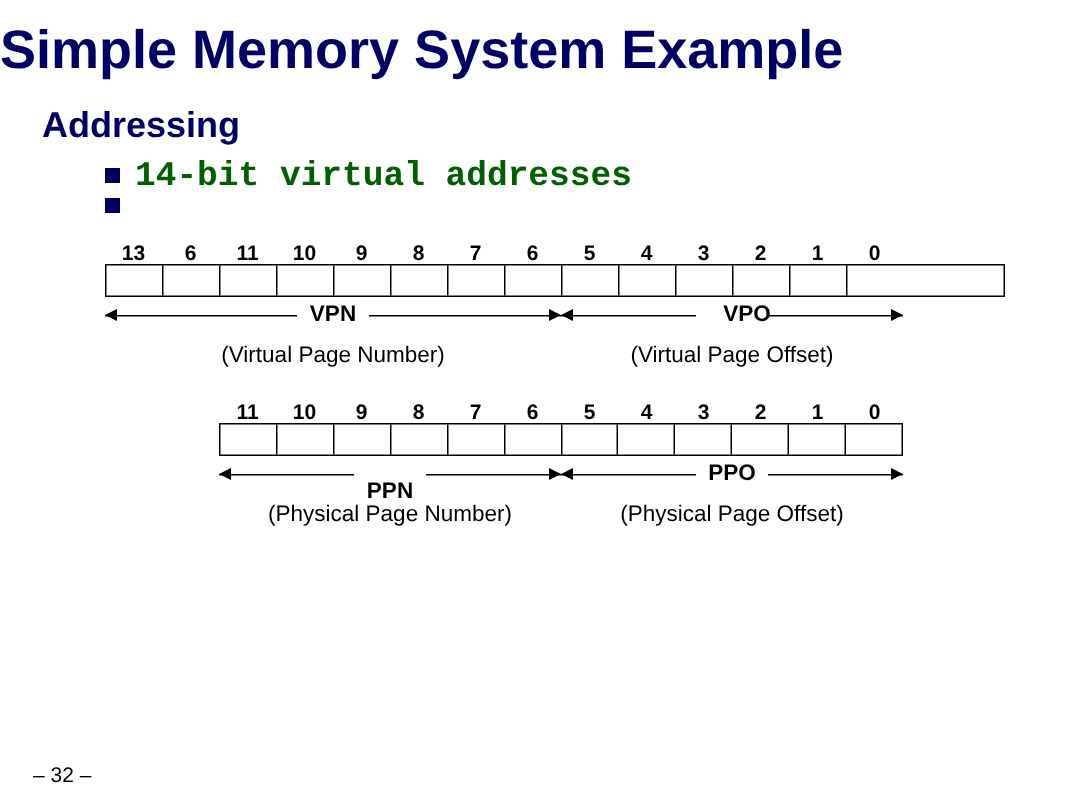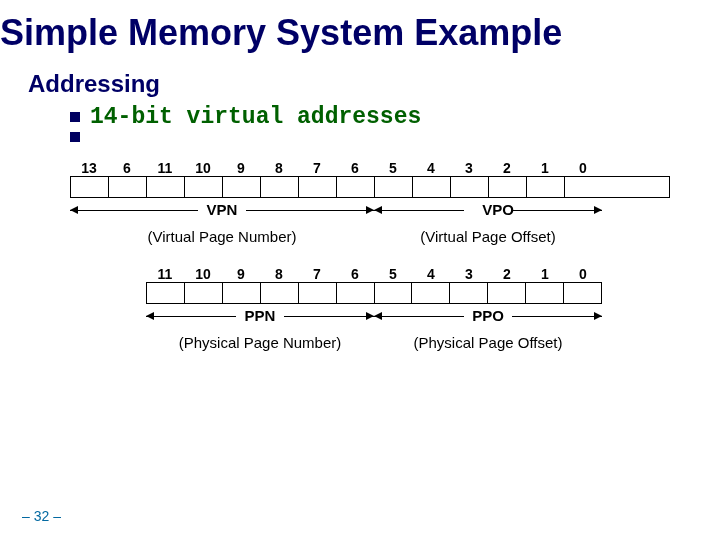--- a/index.html
+++ b/index.html
@@ -99,21 +99,21 @@
     font-size: 15px;
     text-align: center;
     position: absolute;
   }
   .slide-num {
     position: absolute;
     bottom: 16px;
     left: 22px;
     font-family: Arial, sans-serif;
     font-size: 14px;
-    color: #0369a1;
+    color: #000000;
   }
 </style>
 </head>
 <body>
 
 <div class="title">Simple Memory System Example</div>
 <div class="section-head">Addressing</div>
 
 <div class="bullets">
   <div class="bullet">
@@ -205,21 +205,21 @@
       <div></div>
       <div></div>
       <div></div>
       <div></div>
     </div>
 
   <div style="position:relative;height:60px;">
 
     <div class="band-line" style="left:0;top:12px;width:90px;"></div>
     <div class="tri-l" style="left:0;top:8px;"></div>
-    <div class="label-band" style="left:90px;top:3px;width:48px;">PPN</div>
+    <div class="label-band" style="left:90px;top:15px;width:48px;">PPN</div>
     <div class="band-line" style="left:138px;top:12px;width:90px;"></div>
     <div class="tri-r" style="left:220px;top:8px;"></div>
 
     <div class="band-line" style="left:228px;top:12px;width:90px;"></div>
     <div class="tri-l" style="left:228px;top:8px;"></div>
     <div class="label-band" style="left:318px;top:3px;width:48px;">PPO</div>
     <div class="band-line" style="left:366px;top:12px;width:90px;"></div>
     <div class="tri-r" style="left:448px;top:8px;"></div>
 
     <div class="sub-lab" style="left:228px;top:30px;width:228px;">(Physical Page Offset)</div>

